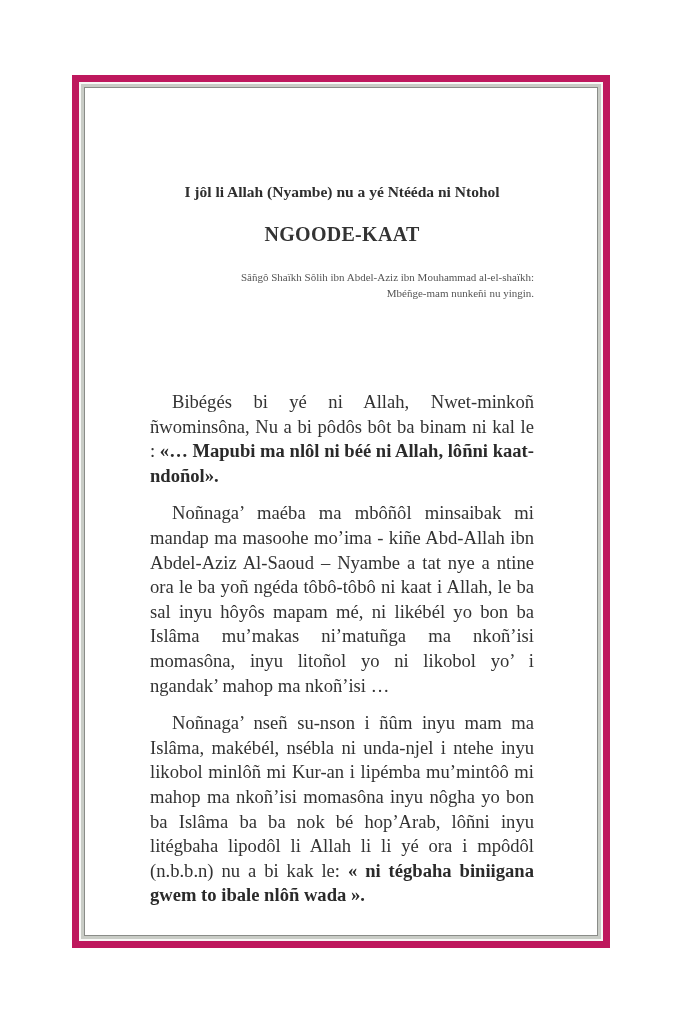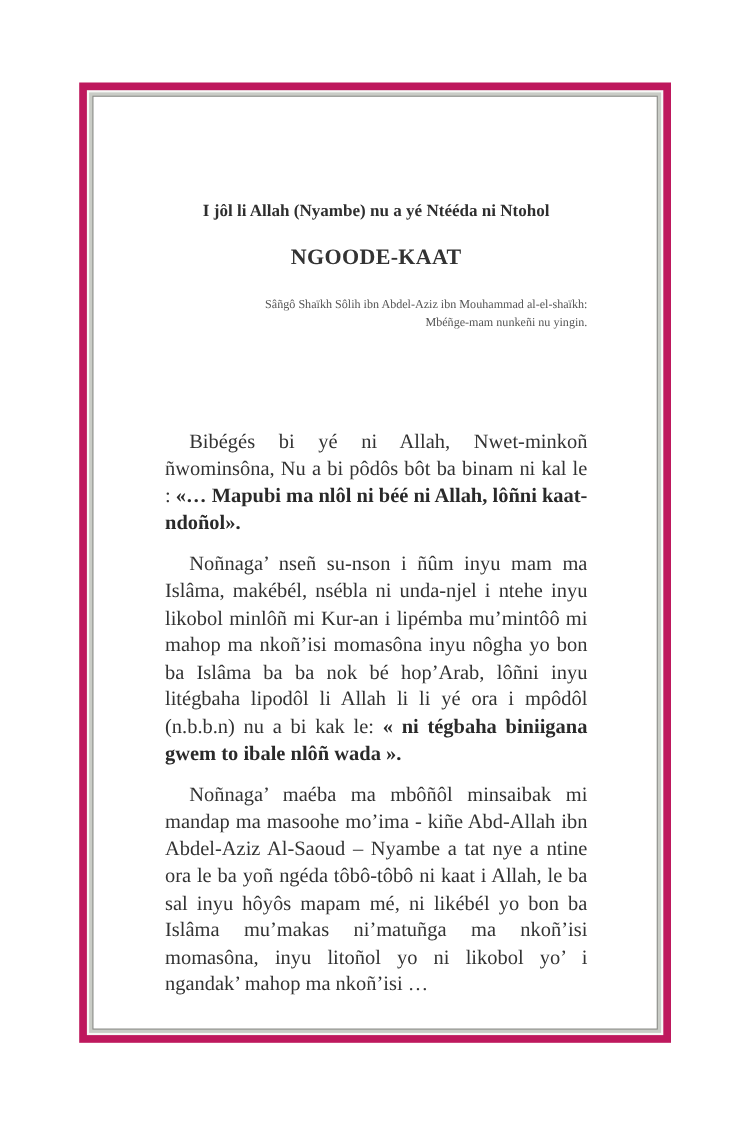--- a/index.html
+++ b/index.html
@@ -34,21 +34,21 @@
         <div class="page">
           <div class="content">
             <div class="subtitle-top">I jôl li Allah (Nyambe) nu a yé Ntééda ni Ntohol</div>
             <div class="title">NGOODE-KAAT</div>
             <div class="attribution">
               <div>Sâñgô Shaïkh Sôlih ibn Abdel-Aziz ibn Mouhammad al-el-shaïkh:</div>
               <div>Mbéñge-mam nunkeñi nu yingin.</div>
             </div>
             <div class="body-text">
               <p><span>Bibégés bi yé ni Allah, Nwet-minkoñ ñwominsôna, Nu a bi pôdôs bôt ba binam ni kal le : </span><b>«… Mapubi ma nlôl ni béé ni Allah, lôñni kaat-ndoñol».</b></p>
+              <p><span>Noñnaga’ maéba ma mbôñôl minsaibak mi mandap ma masoohe  mo’ima - kiñe Abd-Allah ibn Abdel-Aziz Al-Saoud – Nyambe a tat nye a ntine ora le ba yoñ ngéda tôbô-tôbô ni kaat i Allah, le ba sal inyu hôyôs mapam mé, ni likébél yo bon ba Islâma mu’makas ni’matuñga ma nkoñ’isi momasôna, inyu litoñol yo ni likobol yo’ i ngandak’ mahop ma nkoñ’isi …</span></p>
               <p><span>Noñnaga’ nseñ su-nson i ñûm inyu mam ma Islâma, makébél, nsébla ni unda-njel i ntehe inyu likobol minlôñ mi Kur-an i lipémba mu’mintôô mi mahop ma nkoñ’isi momasôna inyu nôgha yo bon ba Islâma ba ba nok bé hop’Arab, lôñni inyu litégbaha lipodôl li Allah li li yé ora i mpôdôl (n.b.b.n) nu a bi kak le: </span><b>« ni tégbaha biniigana gwem to ibale nlôñ wada ».</b></p>
-              <p><span>Noñnaga’ maéba ma mbôñôl minsaibak mi mandap ma masoohe  mo’ima - kiñe Abd-Allah ibn Abdel-Aziz Al-Saoud – Nyambe a tat nye a ntine ora le ba yoñ ngéda tôbô-tôbô ni kaat i Allah, le ba sal inyu hôyôs mapam mé, ni likébél yo bon ba Islâma mu’makas ni’matuñga ma nkoñ’isi momasôna, inyu litoñol yo ni likobol yo’ i ngandak’ mahop ma nkoñ’isi …</span></p>
             </div>
           </div>
         </div>
       </div>
     </div>
   </div>
 </div>
 
 </body></html>

